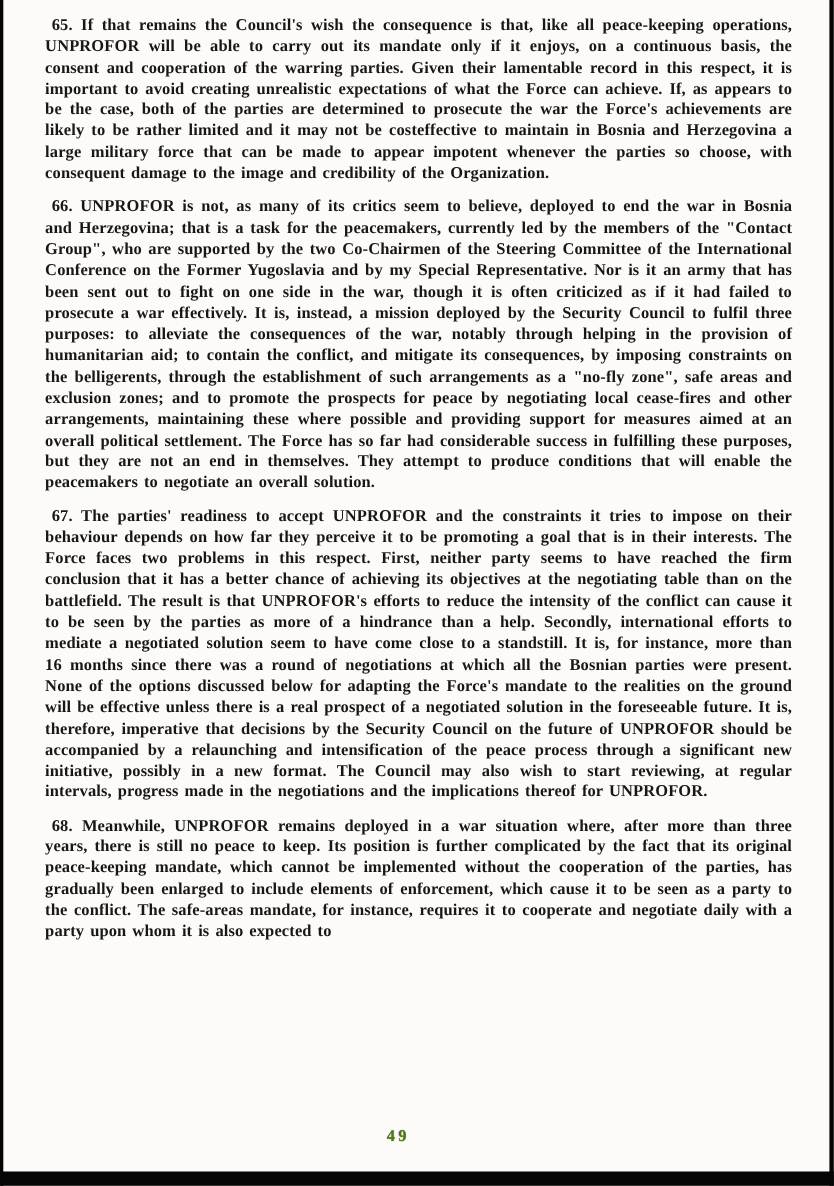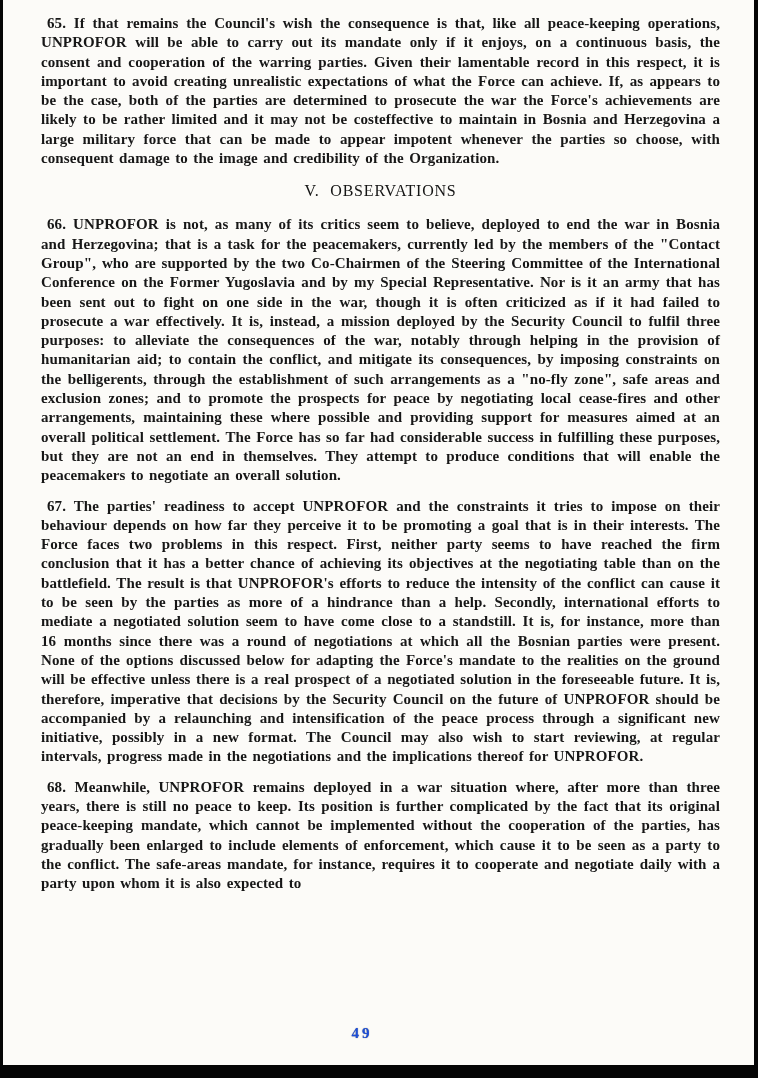--- a/index.html
+++ b/index.html
@@ -53,37 +53,36 @@
   }
   .page-number {
     position: absolute;
     left: 0;
     top: 1025px;
     width: 724px;
     text-align: center;
     font-size: 15px;
     font-weight: bold;
     letter-spacing: 3px;
-    color: #1d4ed8;
+    color: #4d7c0f;
     
     text-shadow: 0 0 1px rgba(20,20,20,0.6);
     z-index: 2;
   }
 </style>
 </head>
 <body>
 
 <div class="edge edge-left"></div>
 <div class="edge edge-right"></div>
 <div class="edge edge-bottom"></div>
 
 <div class="page">
   <p class="para">65. If that remains the Council's wish the consequence is that, like all peace-keeping operations, UNPROFOR will be able to carry out its mandate only if it enjoys, on a continuous basis, the consent and cooperation of the warring parties. Given their lamentable record in this respect, it is important to avoid creating unrealistic expectations of what the Force can achieve. If, as appears to be the case, both of the parties are determined to prosecute the war the Force's achievements are likely to be rather limited and it may not be costeffective to maintain in Bosnia and Herzegovina a large military force that can be made to appear impotent whenever the parties so choose, with consequent damage to the image and credibility of the Organization.</p>
 
-  <h2 class="heading">V.  OBSERVATIONS</h2>
 
   <p class="para">66. UNPROFOR is not, as many of its critics seem to believe, deployed to end the war in Bosnia and Herzegovina; that is a task for the peacemakers, currently led by the members of the "Contact Group", who are supported by the two Co-Chairmen of the Steering Committee of the International Conference on the Former Yugoslavia and by my Special Representative. Nor is it an army that has been sent out to fight on one side in the war, though it is often criticized as if it had failed to prosecute a war effectively. It is, instead, a mission deployed by the Security Council to fulfil three purposes: to alleviate the consequences of the war, notably through helping in the provision of humanitarian aid; to contain the conflict, and mitigate its consequences, by imposing constraints on the belligerents, through the establishment of such arrangements as a "no-fly zone", safe areas and exclusion zones; and to promote the prospects for peace by negotiating local cease-fires and other arrangements, maintaining these where possible and providing support for measures aimed at an overall political settlement. The Force has so far had considerable success in fulfilling these purposes, but they are not an end in themselves. They attempt to produce conditions that will enable the peacemakers to negotiate an overall solution.</p>
 
   <p class="para">67. The parties' readiness to accept UNPROFOR and the constraints it tries to impose on their behaviour depends on how far they perceive it to be promoting a goal that is in their interests. The Force faces two problems in this respect. First, neither party seems to have reached the firm conclusion that it has a better chance of achieving its objectives at the negotiating table than on the battlefield. The result is that UNPROFOR's efforts to reduce the intensity of the conflict can cause it to be seen by the parties as more of a hindrance than a help. Secondly, international efforts to mediate a negotiated solution seem to have come close to a standstill. It is, for instance, more than 16 months since there was a round of negotiations at which all the Bosnian parties were present. None of the options discussed below for adapting the Force's mandate to the realities on the ground will be effective unless there is a real prospect of a negotiated solution in the foreseeable future. It is, therefore, imperative that decisions by the Security Council on the future of UNPROFOR should be accompanied by a relaunching and intensification of the peace process through a significant new initiative, possibly in a new format. The Council may also wish to start reviewing, at regular intervals, progress made in the negotiations and the implications thereof for UNPROFOR.</p>
 
   <p class="para">68. Meanwhile, UNPROFOR remains deployed in a war situation where, after more than three years, there is still no peace to keep. Its position is further complicated by the fact that its original peace-keeping mandate, which cannot be implemented without the cooperation of the parties, has gradually been enlarged to include elements of enforcement, which cause it to be seen as a party to the conflict. The safe-areas mandate, for instance, requires it to cooperate and negotiate daily with a party upon whom it is also expected to</p>
 </div>
 
 <div class="page-number">49</div>
 

